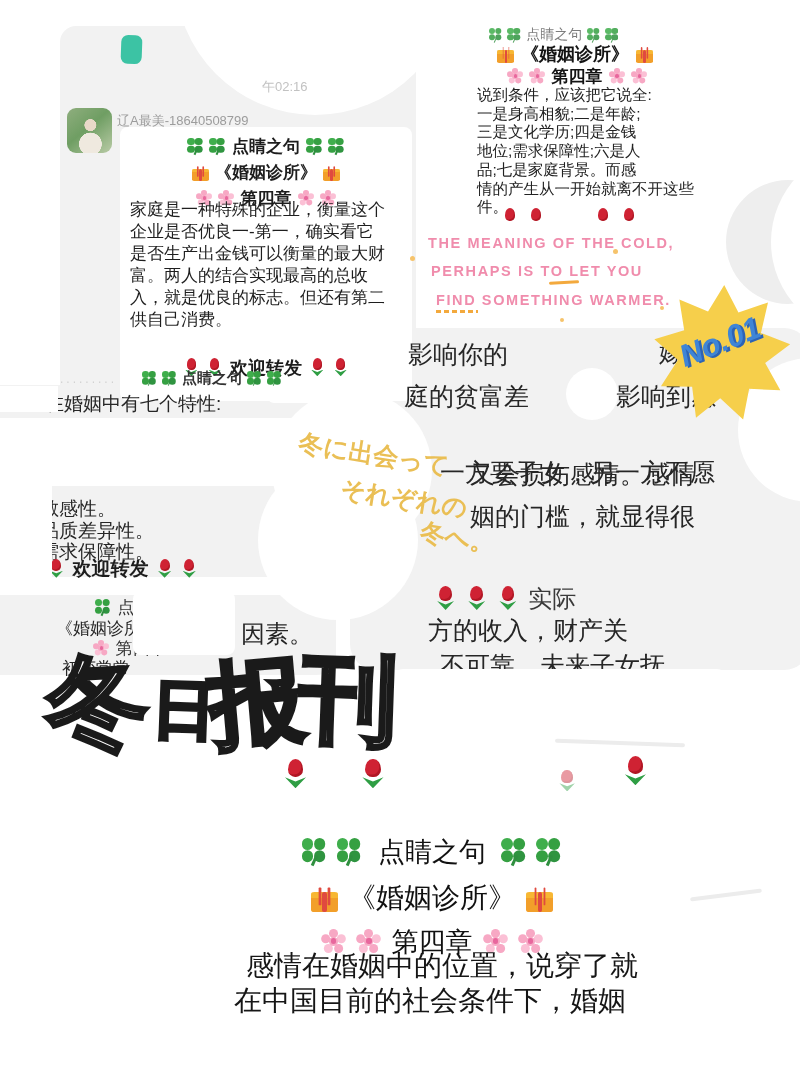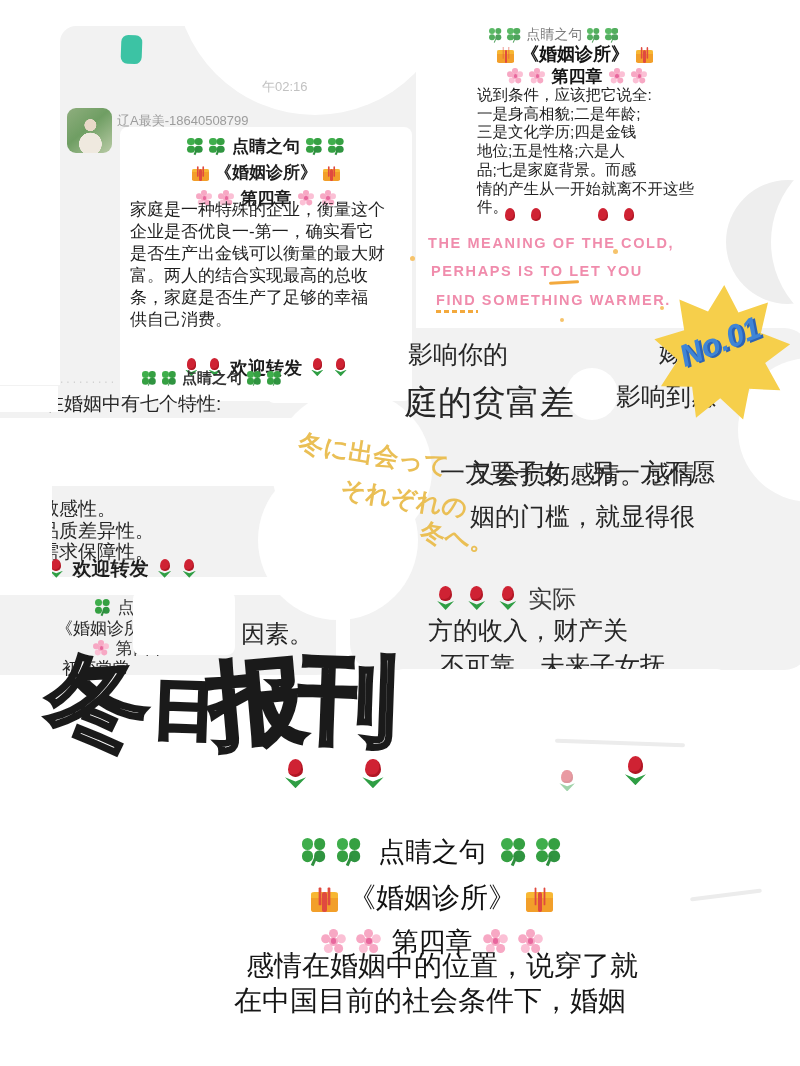--- a/index.html
+++ b/index.html
@@ -102,21 +102,21 @@
         <span class="ic ic-blossom"></span>
       <span class="t">第四章</span>
       <span class="ic ic-blossom"></span>
         <span class="ic ic-blossom"></span>
     </div>
     <div class="bubble-body">
       <div>家庭是一种特殊的企业，衡量这个</div>
       <div>企业是否优良一-第一，确实看它</div>
       <div>是否生产出金钱可以衡量的最大财</div>
       <div>富。两人的结合实现最高的总收</div>
-      <div>条，家庭是否生产了足够的幸福</div>
+      <div>入，就是优良的标志。但还有第二</div>
       <div>供自己消费。</div>
     </div>
     <div class="trow" style="position:absolute;left:0;right:0;top:229px;font-size:18px;font-weight:600;color:#1d1d1d;">
       <span class="ic ic-rose"></span>
         <span class="ic ic-rose"></span>
       <span class="t">欢迎转发</span>
       <span class="ic ic-rose"></span>
         <span class="ic ic-rose"></span>
     </div>
   </div>
@@ -172,21 +172,21 @@
       <span class="ic ic-blossom"></span>
       <span class="ic ic-blossom"></span>
       <span class="t">第四章</span>
       <span class="ic ic-blossom"></span>
       <span class="ic ic-blossom"></span>
   </div>
   <div class="abs content rb-body" style="left:477px;top:86px;font-size:15.5px;line-height:18.7px;color:#222;">
       <div>说到条件，应该把它说全:</div>
       <div>一是身高相貌;二是年龄;</div>
       <div>三是文化学历;四是金钱</div>
-      <div>地位;五是性格;六是人</div>
+      <div>地位;需求保障性;六是人</div>
       <div>品;七是家庭背景。而感</div>
       <div>情的产生从一开始就离不开这些</div>
       <div>件。</div>
   </div>
   <div class="abs content" style="left:497px;top:208px;height:13px;overflow:hidden;font-size:20px;">
       <span class="ic ic-rose"></span><span class="ic ic-rose"></span>
       <span style="display:inline-block;width:30px;"></span>
       <span class="ic ic-rose"></span><span class="ic ic-rose"></span>
   </div>
 
@@ -206,21 +206,21 @@
     <svg width="148" height="138" viewBox="0 0 120 112">
       <polygon fill="#f6cf4b" points="116,55 93.8,67.3 102.9,91 78,86.2 69.7,110.2 53.7,90.5 32,103.5 32.4,78.1 7.4,74.2 24,55 7.4,35.8 32.4,31.9 32,6.5 53.7,19.5 69.7,0 78,23.8 102.9,19 93.8,42.7"></polygon>
     </svg>
     <div style="position:absolute;left:0;right:0;top:38px;text-align:center;transform:rotate(-14deg);
                 font-size:31px;font-style:italic;font-weight:bold;color:#3f85d6;text-shadow:2px 2px 0 #2d63b5;">No.01</div>
   </div>
 
   
   <div class="abs content cn" style="left:408px;top:338px;font-size:25px;">影响你的</div>
   <div class="abs content cn" style="left:659px;top:336px;font-size:25px;">嫁</div>
-  <div class="abs content cn" style="left:404px;top:380px;font-size:34px;">庭的贫富差</div>
+  <div class="abs content cn" style="left:404px;top:380px;font-size:25px;">庭的贫富差</div>
   <div class="abs content cn" style="left:616px;top:380px;font-size:25px;">影响到感</div>
   <div class="abs content cn" style="left:440px;top:421px;font-size:25px;margin-top:35px;">一方要子女，另一方不愿</div>
   <div class="abs content cn" style="left:470px;top:458px;font-size:25px;">又会损伤感情。感情</div>
   <div class="abs content cn" style="left:470px;top:500px;font-size:25px;">姻的门槛，就显得很</div>
   <div class="abs content trow" style="left:430px;top:583px;font-size:24px;color:#3a3a3a;">
       <span class="ic ic-rose"></span>
       <span class="ic ic-rose"></span>
       <span class="ic ic-rose"></span>
       <span class="t">实际</span>
   </div>

